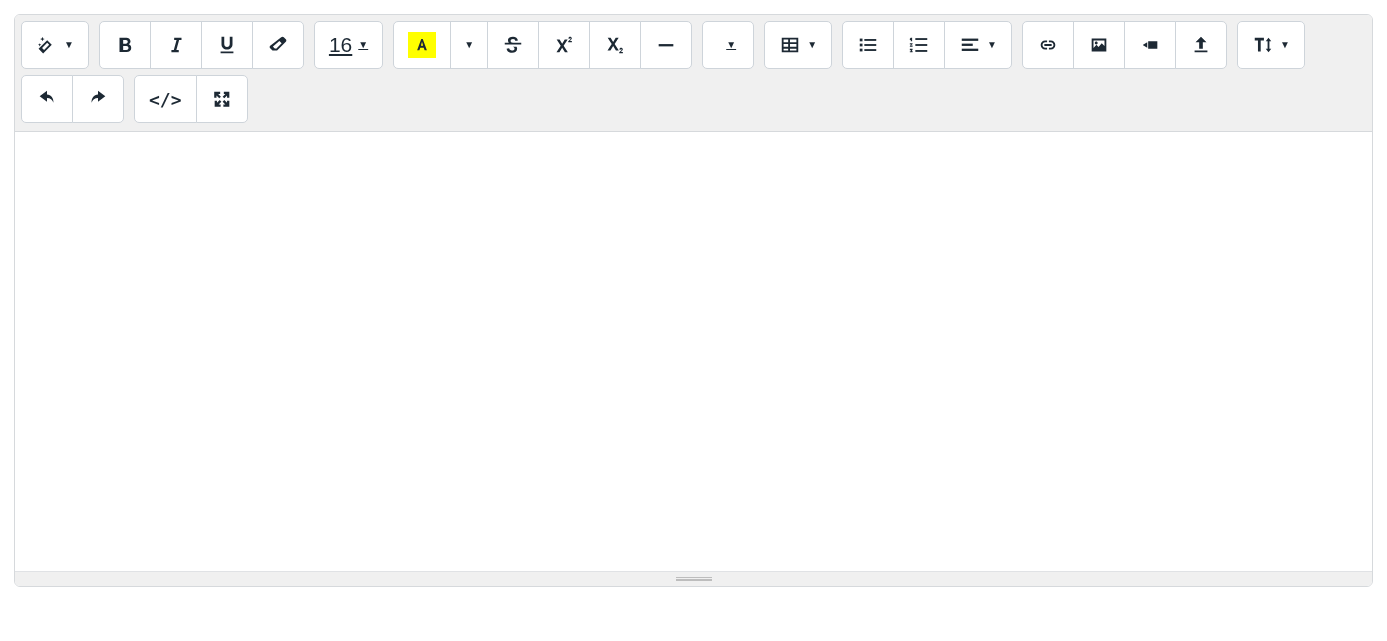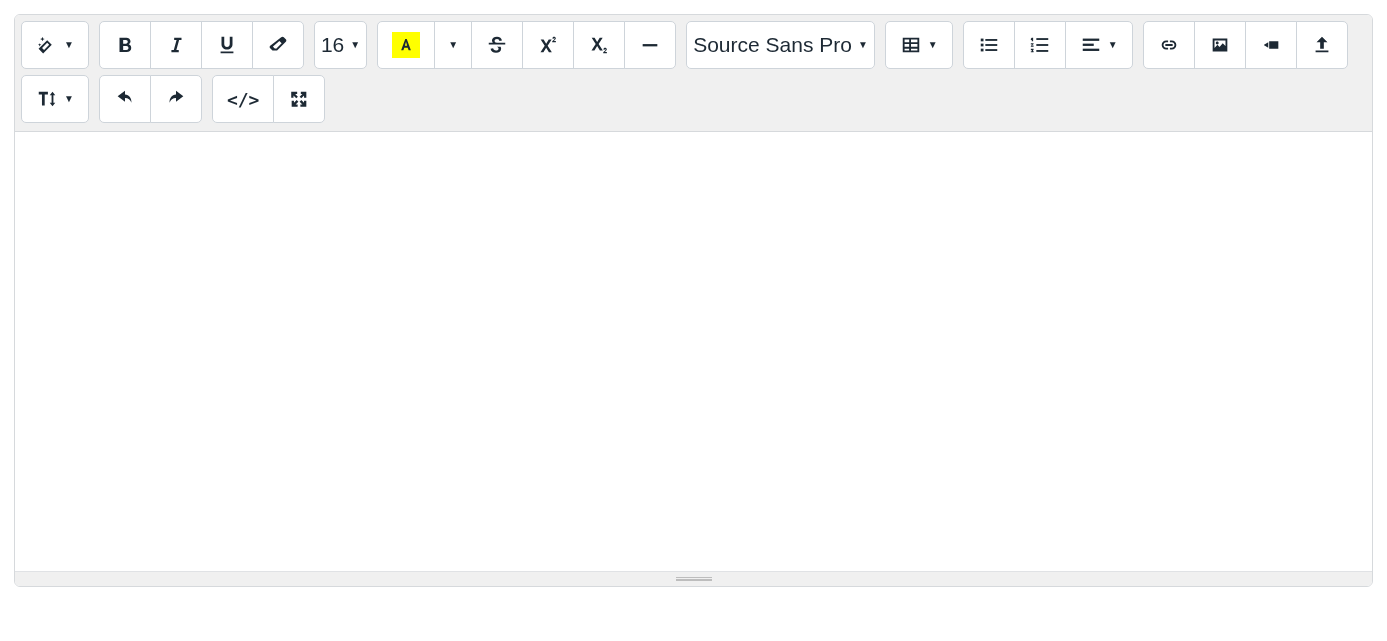--- a/index.html
+++ b/index.html
@@ -47,21 +47,21 @@
   .btn:first-child { border-top-left-radius: 5px; border-bottom-left-radius: 5px; }
   .btn:last-child  { border-top-right-radius: 5px; border-bottom-right-radius: 5px; }
   .btn + .btn { margin-left: -1px; }
   .btn .caret {
     margin-left: 6px;
     font-size: 10px;
     line-height: 1;
     color: #1d2934;
   }
   .btn.narrow { min-width: 38px; padding: 0 10px; }
-  .btn.wide { padding: 0 6px; }
+  .btn.wide { padding: 0 14px; text-decoration: underline; }
   .font-label { font-size: 21px; letter-spacing: 0; }
 
   .color-swatch {
     display: inline-flex;
     align-items: center;
     justify-content: center;
     width: 28px;
     height: 26px;
     background: #ffff00;
   }
@@ -170,21 +170,20 @@
       </button>
       <button class="btn">
         <svg class="ic" viewBox="0 0 24 24">
           <rect x="4" y="11" width="16" height="2.5"></rect>
         </svg>
       </button>
     </div>
 
     <div class="btn-group">
       <button class="btn wide">
-        <span class="font-label">Source Sans Pro</span>
         <span class="caret">▼</span>
       </button>
     </div>
 
     <div class="btn-group">
       <button class="btn">
         <svg class="ic" viewBox="0 0 24 24">
           <path d="M3 4h18v16H3V4zm2 2v3h5V6H5zm7 0v3h7V6h-7zM5 11v3h5v-3H5zm7 0v3h7v-3h-7zM5 16v2h5v-2H5zm7 0v2h7v-2h-7z"></path>
         </svg>
         <span class="caret">▼</span>

